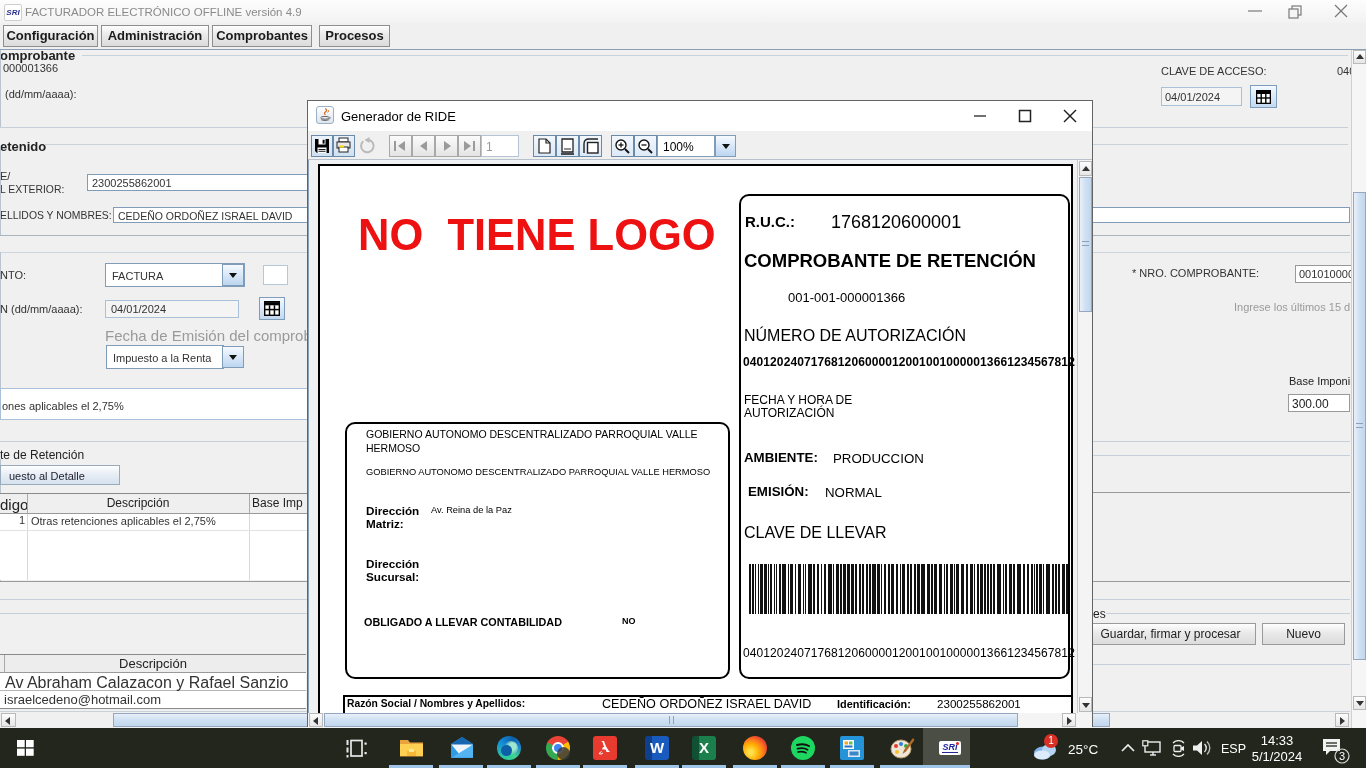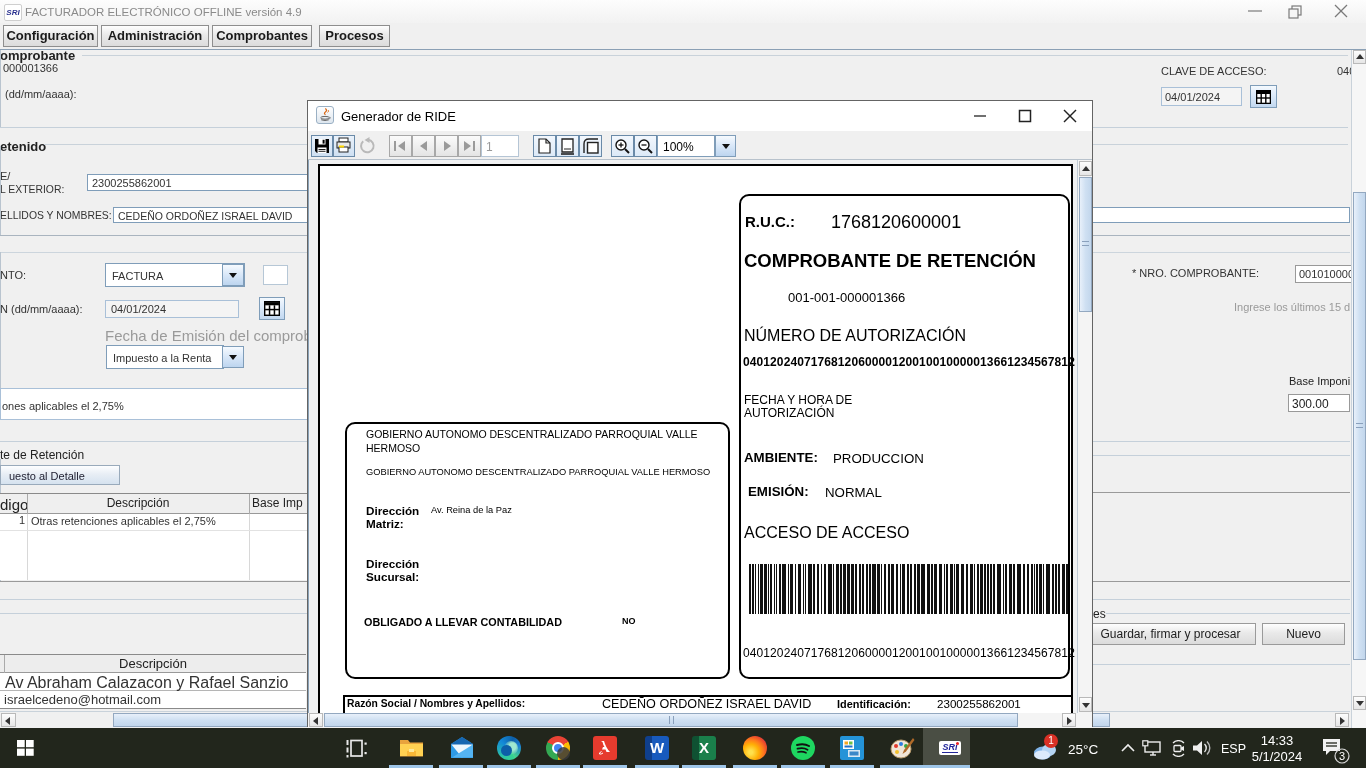--- a/index.html
+++ b/index.html
@@ -326,34 +326,35 @@
     </div>
     <div class="combo-arrow" style="left:407px;top:4px;width:21px;height:22px;">
         <div class="arrow-down"></div>
       </div>
   </div>
 
   <div class="abs" style="left:0;top:59px;width:771px;height:553px;background:#f0f1f2;border:1px solid #8aa2b8;border-width:0 0 0 1px;box-sizing:border-box;overflow:hidden;">
 
     <div class="abs" style="left:9px;top:4px;width:755px;height:560px;background:#fff;border:2px solid #000;box-sizing:border-box;">
 
+      <div class="abs" style="left:38px;top:45px;font-size:43.5px;font-weight:bold;color:#ee1111;letter-spacing:0;white-space:pre;">NO  TIENE LOGO</div>
 
       <div class="abs" style="left:419px;top:28px;width:331px;height:485px;border:2px solid #000;border-radius:10px;box-sizing:border-box;"></div>
       <div class="abs" style="left:425px;top:47px;font-size:15px;font-weight:bold;color:#000;">R.U.C.:</div>
       <div class="abs" style="left:511px;top:46px;font-size:18px;color:#000;">1768120600001</div>
       <div class="abs" style="left:424px;top:84px;font-size:18.5px;font-weight:bold;color:#000;">COMPROBANTE DE RETENCIÓN</div>
       <div class="abs" style="left:468px;top:124px;font-size:13px;color:#000;">001-001-000001366</div>
       <div class="abs" style="left:424px;top:161px;font-size:16px;color:#000;">NÚMERO DE AUTORIZACIÓN</div>
       <div class="abs" style="left:423px;top:189px;font-size:12px;font-weight:bold;color:#000;letter-spacing:0.1px;">0401202407176812060000120010010000013661234567812</div>
       <div class="abs" style="left:424px;top:228px;font-size:12px;color:#000;line-height:12.5px;">FECHA Y HORA DE<br>AUTORIZACIÓN</div>
       <div class="abs" style="left:424px;top:284px;font-size:13.3px;font-weight:bold;color:#000;">AMBIENTE:</div>
       <div class="abs" style="left:513px;top:285px;font-size:13.3px;color:#000;">PRODUCCION</div>
       <div class="abs" style="left:428px;top:318px;font-size:13.3px;font-weight:bold;color:#000;">EMISIÓN:</div>
       <div class="abs" style="left:505px;top:319px;font-size:13.3px;color:#000;">NORMAL</div>
-      <div class="abs" style="left:424px;top:358px;font-size:16px;color:#000;">ACCESO DE ACCESO</div>
+      <div class="abs" style="left:424px;top:358px;font-size:16px;color:#000;">CLAVE DE LLEVAR</div>
       <div class="abs" style="left:429px;top:398px;width:319px;height:50px;"><svg width="319" height="50" fill="#111">
             <rect x="0" y="0" width="2" height="50"></rect>
             <rect x="3" y="0" width="2" height="50"></rect>
             <rect x="6" y="0" width="1" height="50"></rect>
             <rect x="9" y="0" width="1" height="50"></rect>
             <rect x="11" y="0" width="3" height="50"></rect>
             <rect x="15" y="0" width="3" height="50"></rect>
             <rect x="19" y="0" width="1" height="50"></rect>
             <rect x="21" y="0" width="2" height="50"></rect>
             <rect x="25" y="0" width="1" height="50"></rect>

